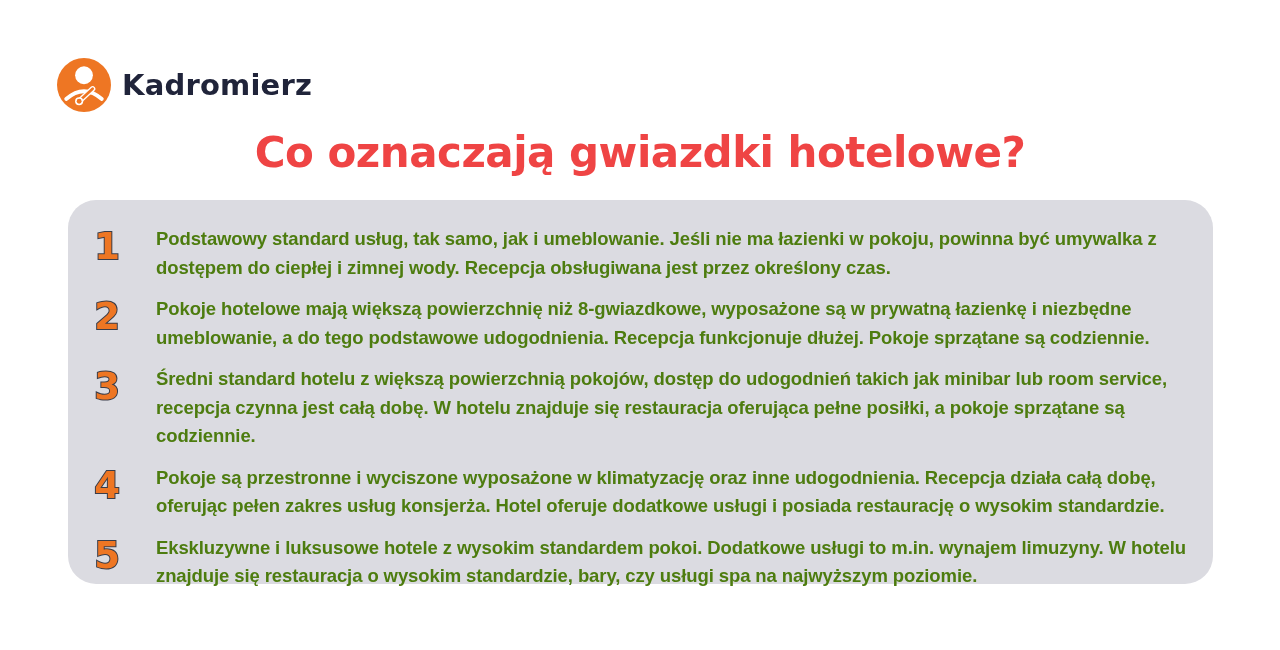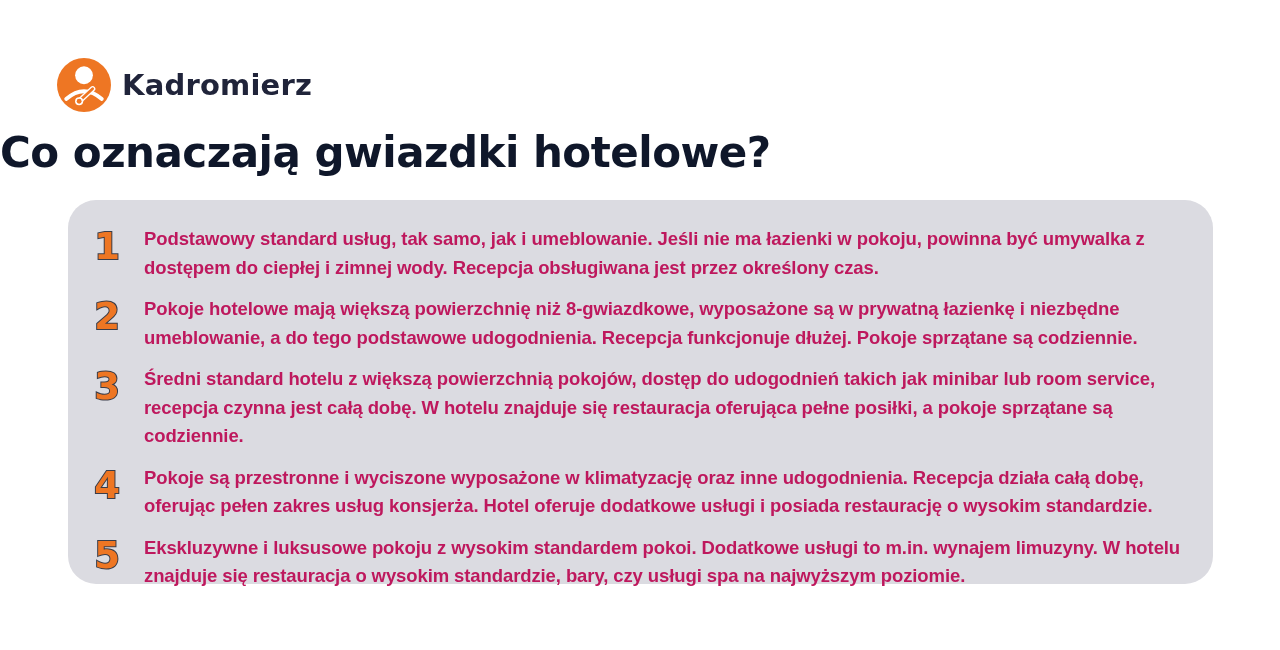--- a/index.html
+++ b/index.html
@@ -36,24 +36,24 @@
     color: #20243a;
     letter-spacing: 0.2px;
     font-family: "DejaVu Sans", "Liberation Sans", sans-serif;
   }
   
   .page-title {
     position: absolute;
     top: 128px;
     left: 0;
     width: 1280px;
-    text-align: left;
+    text-align: center;
     font-size: 42px;
     font-weight: 800;
-    color: #0f172a;
+    color: #ef4444;
     letter-spacing: -0.5px;
     font-family: "DejaVu Sans", "Liberation Sans", sans-serif;
   }
   
   .card {
     position: absolute;
     top: 200px;
     left: 68px;
     width: 1145px;
     height: 384px;
@@ -72,27 +72,27 @@
     font-family: "DejaVu Sans", sans-serif;
     font-size: 37px;
     line-height: 44px;
     font-weight: 700;
     color: #ee7623;
     -webkit-text-stroke: 2px #3a3d49;
     paint-order: stroke fill;
   }
   .level-desc {
     flex: 1;
-    margin-left: 16px;
+    margin-left: 28px;
     max-width: 1062px;
     font-family: "Liberation Sans", sans-serif;
     font-size: 18.5px;
     line-height: 28.5px;
     font-weight: 700;
-    color: #be185d;
+    color: #4d7c0f;
     letter-spacing: -0.1px;
   }
 </style>
 </head>
 <body>
 
 <div class="page">
 
   <div class="brand">
     <svg class="brand-icon" viewBox="0 0 100 100" aria-hidden="true">
@@ -126,17 +126,17 @@
       <p class="level-desc">Średni standard hotelu z większą powierzchnią pokojów, dostęp do udogodnień takich jak minibar lub room service, recepcja czynna jest całą dobę. W hotelu znajduje się restauracja oferująca pełne posiłki, a pokoje sprzątane są codziennie.</p>
     </div>
 
     <div class="level-item">
       <span class="level-num">4</span>
       <p class="level-desc">Pokoje są przestronne i wyciszone wyposażone w klimatyzację oraz inne udogodnienia. Recepcja działa całą dobę, oferując pełen zakres usług konsjerża. Hotel oferuje dodatkowe usługi i posiada restaurację o wysokim standardzie.</p>
     </div>
 
     <div class="level-item">
       <span class="level-num">5</span>
-      <p class="level-desc">Ekskluzywne i luksusowe pokoju z wysokim standardem pokoi. Dodatkowe usługi to m.in. wynajem limuzyny. W hotelu znajduje się restauracja o wysokim standardzie, bary, czy usługi spa na najwyższym poziomie.</p>
+      <p class="level-desc">Ekskluzywne i luksusowe hotele z wysokim standardem pokoi. Dodatkowe usługi to m.in. wynajem limuzyny. W hotelu znajduje się restauracja o wysokim standardzie, bary, czy usługi spa na najwyższym poziomie.</p>
     </div>
 
   </div>
 </div>
 
 </body></html>

